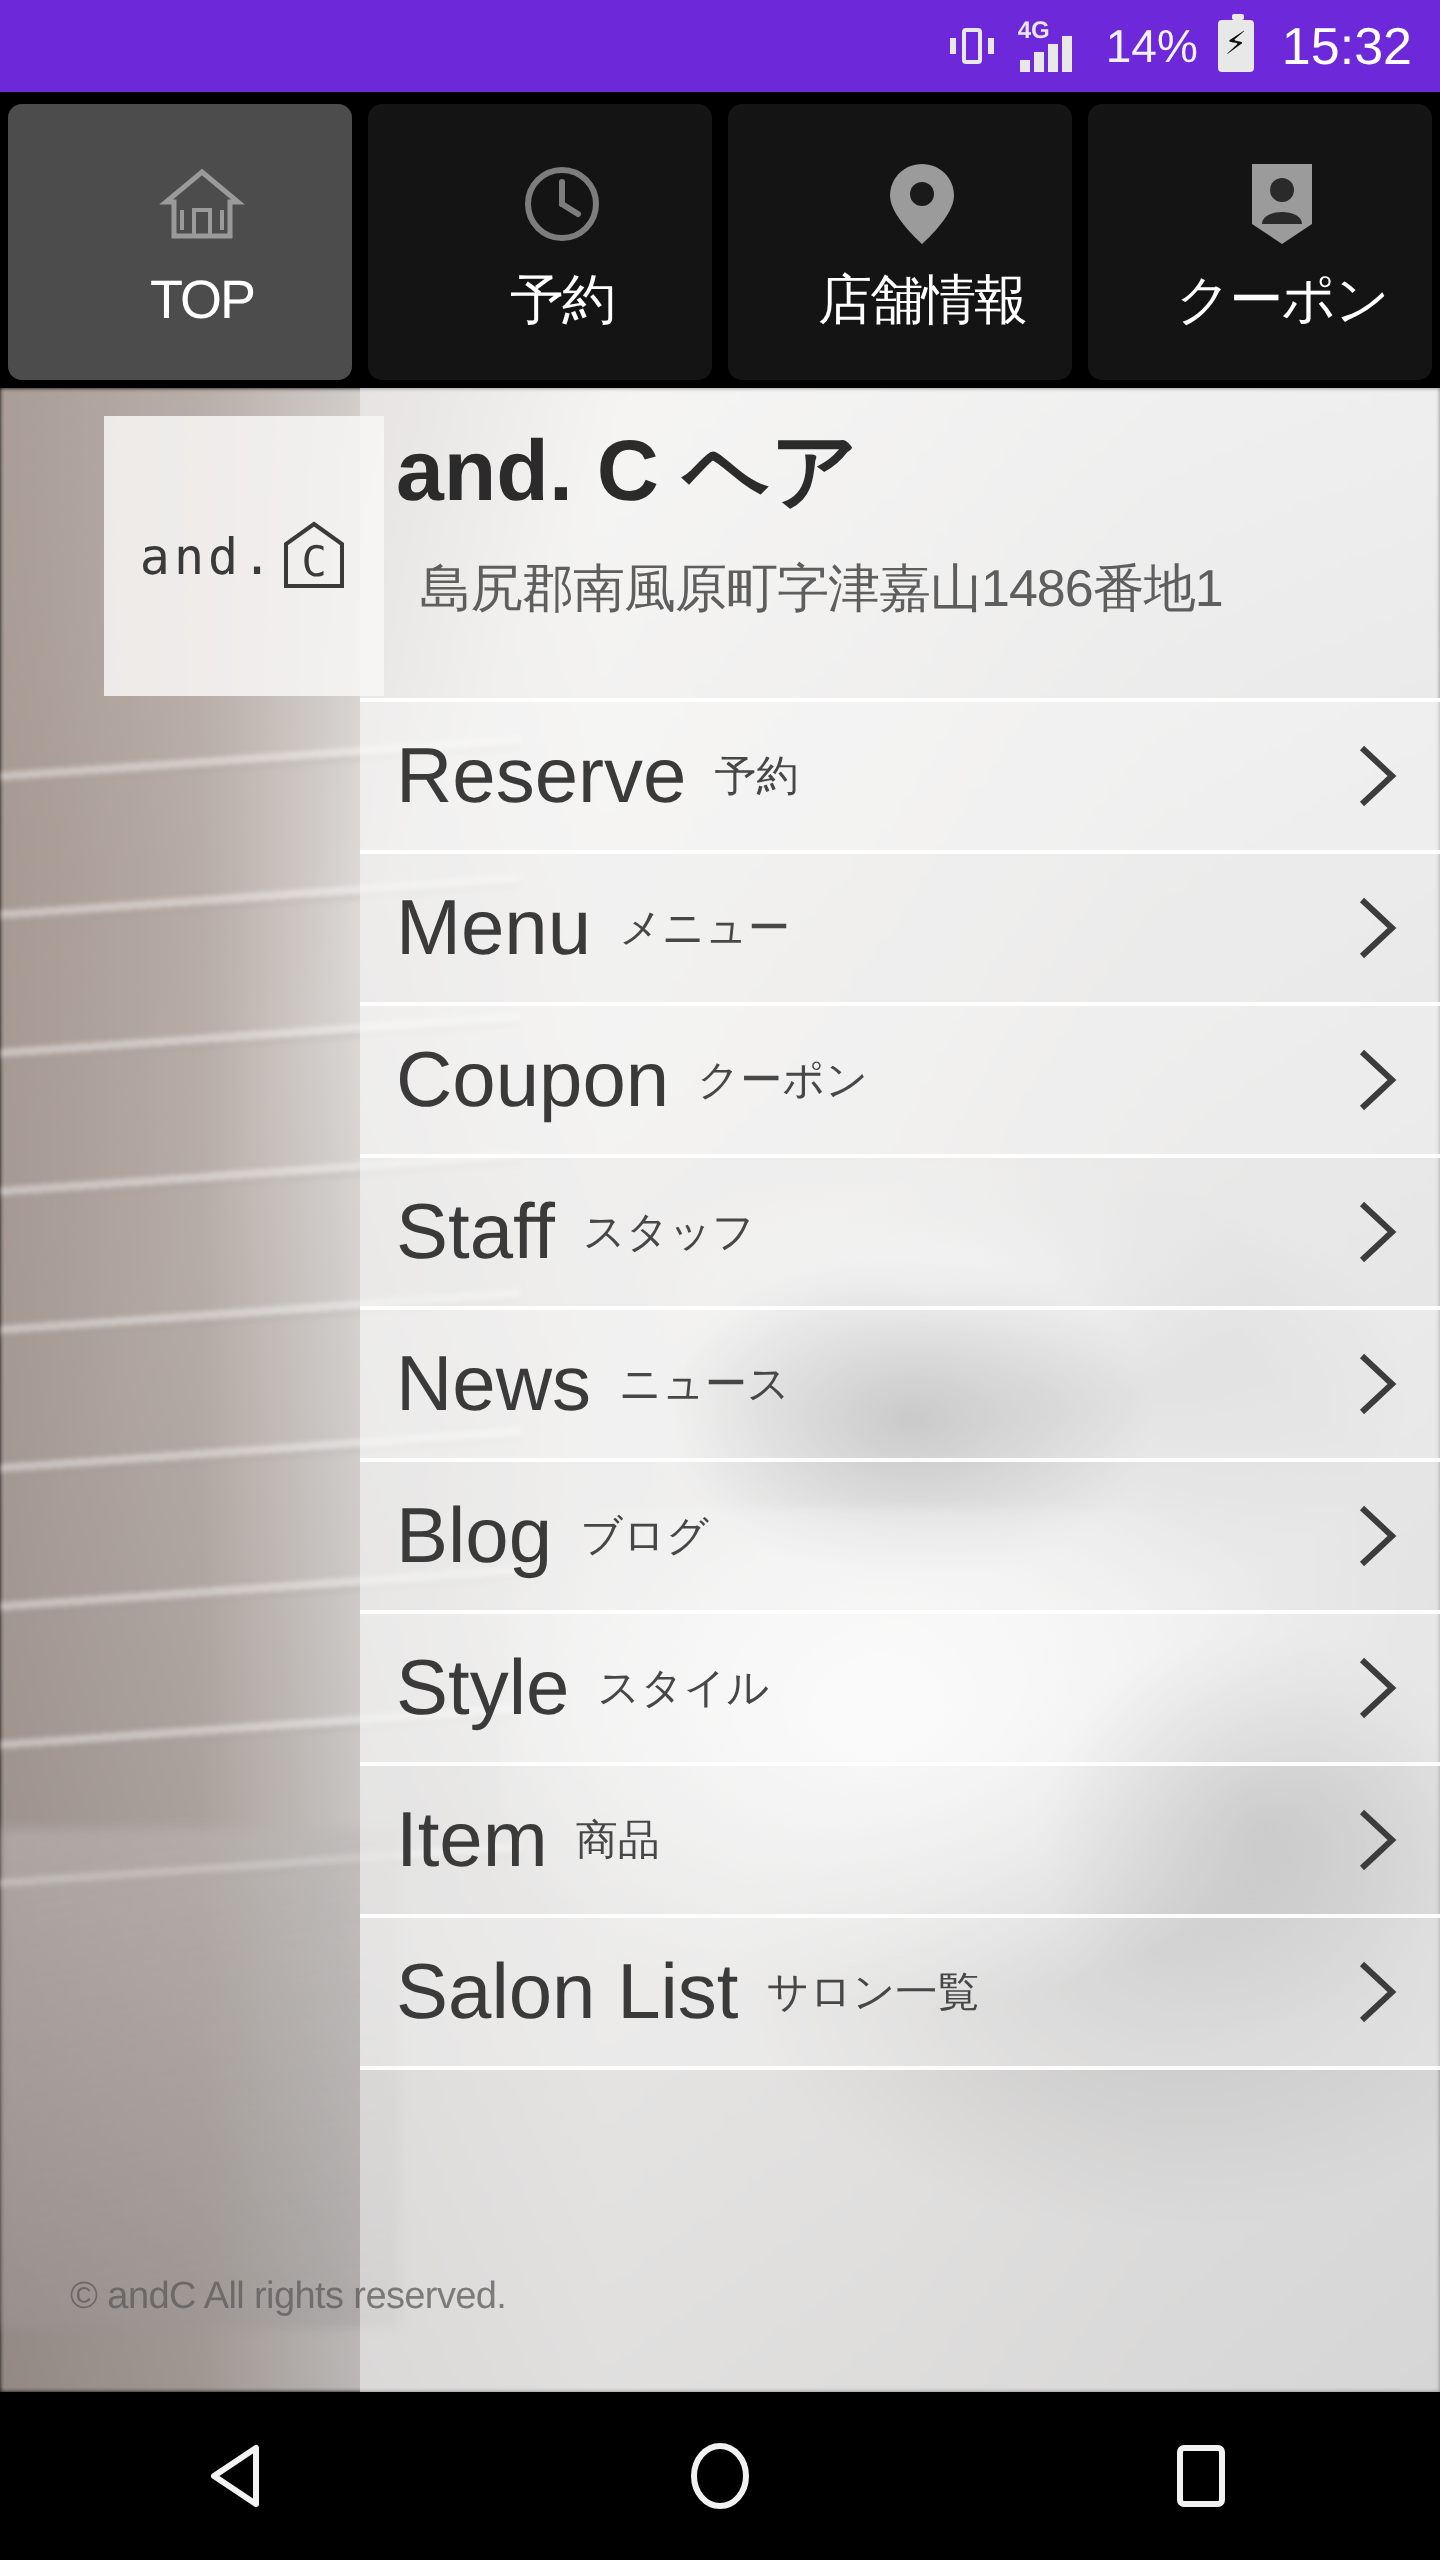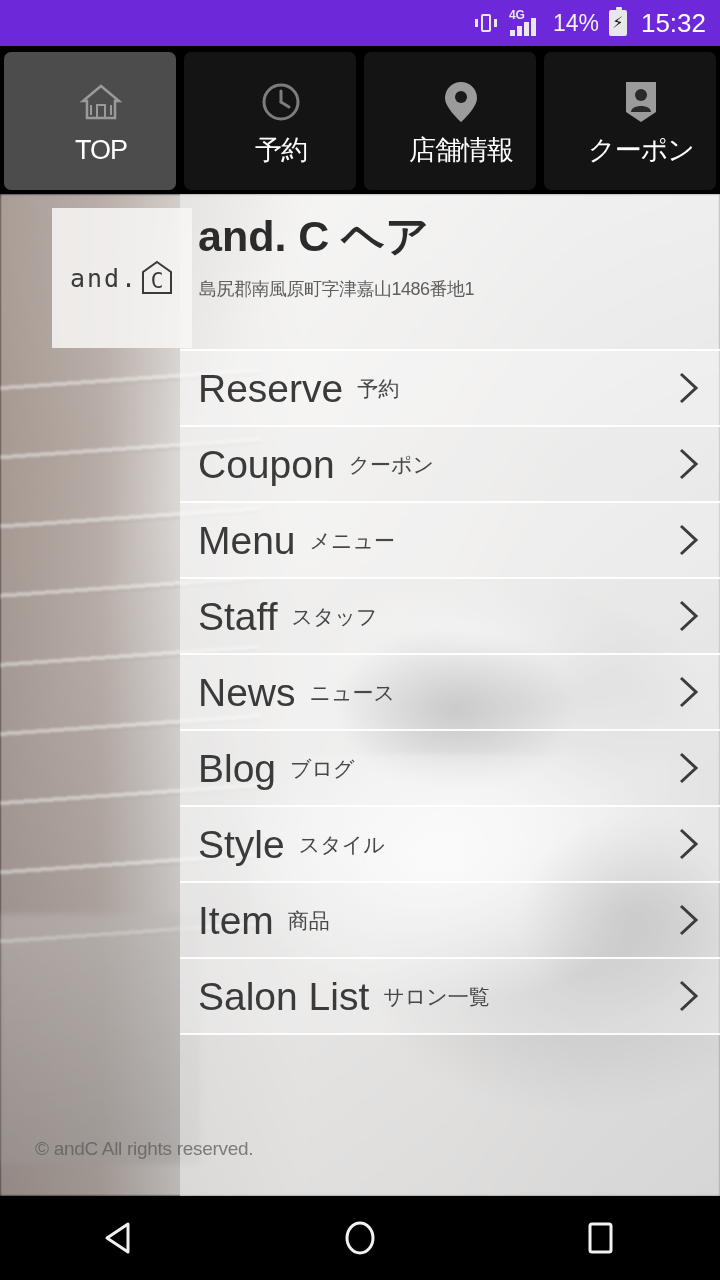--- a/index.html
+++ b/index.html
@@ -199,24 +199,24 @@
   }
   .salon-title {
     font-size: 43px;
     font-weight: bold;
     color: #2b2b2b;
     letter-spacing: 0px;
     line-height: 1.15;
     margin: 0 0 16px 0;
   }
   .salon-address {
-    font-size: 18px;
+    font-size: 26px;
     color: #5e5e5e;
     letter-spacing: -0.5px;
-    margin: 1px;
+    margin: 12px;
   }
 
   
   .logo-box {
     position: absolute;
     left: 20px; top: 14px;
     width: 140px; height: 140px;
     background: rgba(248,247,246,0.85);
     z-index: 14;
     display: flex;
@@ -425,32 +425,32 @@
         <span class="menu-row-en">Reserve</span>
         <span class="menu-row-ja">予約</span>
         <span class="menu-chevron">
           <svg width="26" height="40" viewBox="0 0 26 40">
               <polyline points="5,6 20,20 5,34" fill="none" stroke="#3c3c3c" stroke-width="3"></polyline>
             </svg>
         </span>
       </div>
 
       <div class="menu-row">
+        <span class="menu-row-en">Menu</span>
+        <span class="menu-row-ja">メニュー</span>
+        <span class="menu-chevron">
+          <svg width="26" height="40" viewBox="0 0 26 40">
+              <polyline points="5,6 20,20 5,34" fill="none" stroke="#3c3c3c" stroke-width="3"></polyline>
+            </svg>
+        </span>
+      </div>
+
+      <div class="menu-row">
         <span class="menu-row-en">Coupon</span>
         <span class="menu-row-ja">クーポン</span>
-        <span class="menu-chevron">
-          <svg width="26" height="40" viewBox="0 0 26 40">
-              <polyline points="5,6 20,20 5,34" fill="none" stroke="#3c3c3c" stroke-width="3"></polyline>
-            </svg>
-        </span>
-      </div>
-
-      <div class="menu-row">
-        <span class="menu-row-en">Menu</span>
-        <span class="menu-row-ja">メニュー</span>
         <span class="menu-chevron">
           <svg width="26" height="40" viewBox="0 0 26 40">
               <polyline points="5,6 20,20 5,34" fill="none" stroke="#3c3c3c" stroke-width="3"></polyline>
             </svg>
         </span>
       </div>
 
       <div class="menu-row">
         <span class="menu-row-en">Staff</span>
         <span class="menu-row-ja">スタッフ</span>

